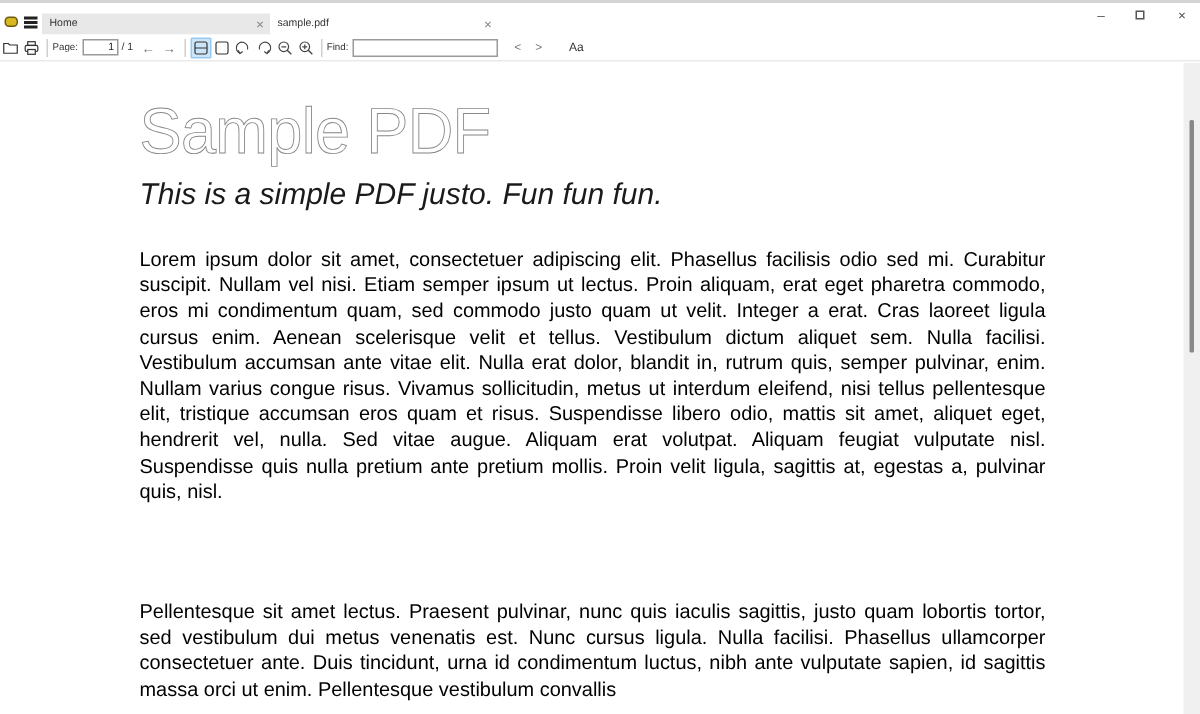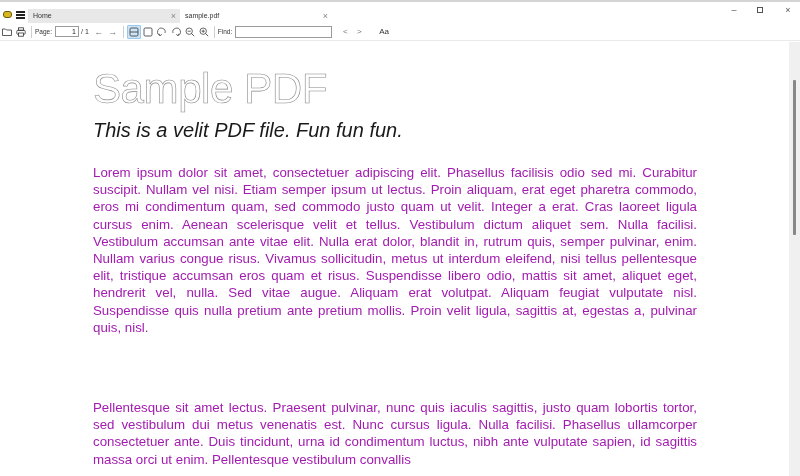--- a/index.html
+++ b/index.html
@@ -44,21 +44,21 @@
   .doc-area { position: absolute; left: 0; top: 42px; width: 797px; height: 434px; background: #ffffff; overflow: hidden; }
   .scrollbar { position: absolute; left: 789px; top: 42px; width: 11px; height: 434px; background: #f0f0f0; }
   .scroll-thumb { position: absolute; left: 4px; top: 38px; width: 3px; height: 155px; background: #888; border-radius: 1px; }
 
   .page { position: absolute; left: 93px; top: 0; width: 610px; }
   .pdf-title { position: absolute; left: 0; top: 22px; font-family: "Liberation Sans", sans-serif; font-weight: 100;
                font-size: 43px; color: #8a8a8a; letter-spacing: -0.5px; -webkit-text-stroke: 0; line-height: 48px;
                transform: scaleX(0.98); transform-origin: left; }
   .pdf-title span { color: transparent; -webkit-text-stroke: 0.6px #888; }
   .pdf-subtitle { position: absolute; left: 0; top: 76px; font-style: italic; font-size: 20px; color: #1a1a1a; line-height: 24px; }
-  .para { position: absolute; left: 0; width: 604px; font-size: 13.3px; line-height: 17.2px; color: #a21caf;
+  .para { position: absolute; left: 0; width: 604px; font-size: 13.3px; line-height: 17.2px; color: #000000;
           text-align: justify; }
   .para-1 { top: 122px; }
   .para-2 { top: 357px; }
 </style>
 </head>
 <body>
 
 <div class="window-top-line"></div>
 
 <div class="tabbar">
@@ -145,21 +145,21 @@
   <span class="tb-label">Find:</span>
   <input class="find-input" value="" style="">
   <span class="tb-icon" style="color:#777;font-size:8px;">&lt;</span>
   <span class="tb-icon" style="color:#777;font-size:8px;">&gt;</span>
   <span class="case-btn">Aa</span>
 </div>
 
 <div class="doc-area">
   <div class="page">
     <div class="pdf-title"><span>Sample PDF</span></div>
-    <div class="pdf-subtitle">This is a velit PDF file. Fun fun fun.</div>
+    <div class="pdf-subtitle">This is a simple PDF justo. Fun fun fun.</div>
     <p class="para para-1">Lorem ipsum dolor sit amet, consectetuer adipiscing elit. Phasellus facilisis odio sed mi. Curabitur suscipit. Nullam vel nisi. Etiam semper ipsum ut lectus. Proin aliquam, erat eget pharetra commodo, eros mi condimentum quam, sed commodo justo quam ut velit. Integer a erat. Cras laoreet ligula cursus enim. Aenean scelerisque velit et tellus. Vestibulum dictum aliquet sem. Nulla facilisi. Vestibulum accumsan ante vitae elit. Nulla erat dolor, blandit in, rutrum quis, semper pulvinar, enim. Nullam varius congue risus. Vivamus sollicitudin, metus ut interdum eleifend, nisi tellus pellentesque elit, tristique accumsan eros quam et risus. Suspendisse libero odio, mattis sit amet, aliquet eget, hendrerit vel, nulla. Sed vitae augue. Aliquam erat volutpat. Aliquam feugiat vulputate nisl. Suspendisse quis nulla pretium ante pretium mollis. Proin velit ligula, sagittis at, egestas a, pulvinar quis, nisl.</p>
     <p class="para para-2">Pellentesque sit amet lectus. Praesent pulvinar, nunc quis iaculis sagittis, justo quam lobortis tortor, sed vestibulum dui metus venenatis est. Nunc cursus ligula. Nulla facilisi. Phasellus ullamcorper consectetuer ante. Duis tincidunt, urna id condimentum luctus, nibh ante vulputate sapien, id sagittis massa orci ut enim. Pellentesque vestibulum convallis</p>
   </div>
 </div>
 
 <div class="scrollbar">
   <div class="scroll-thumb"></div>
 </div>
 
 </body></html>

